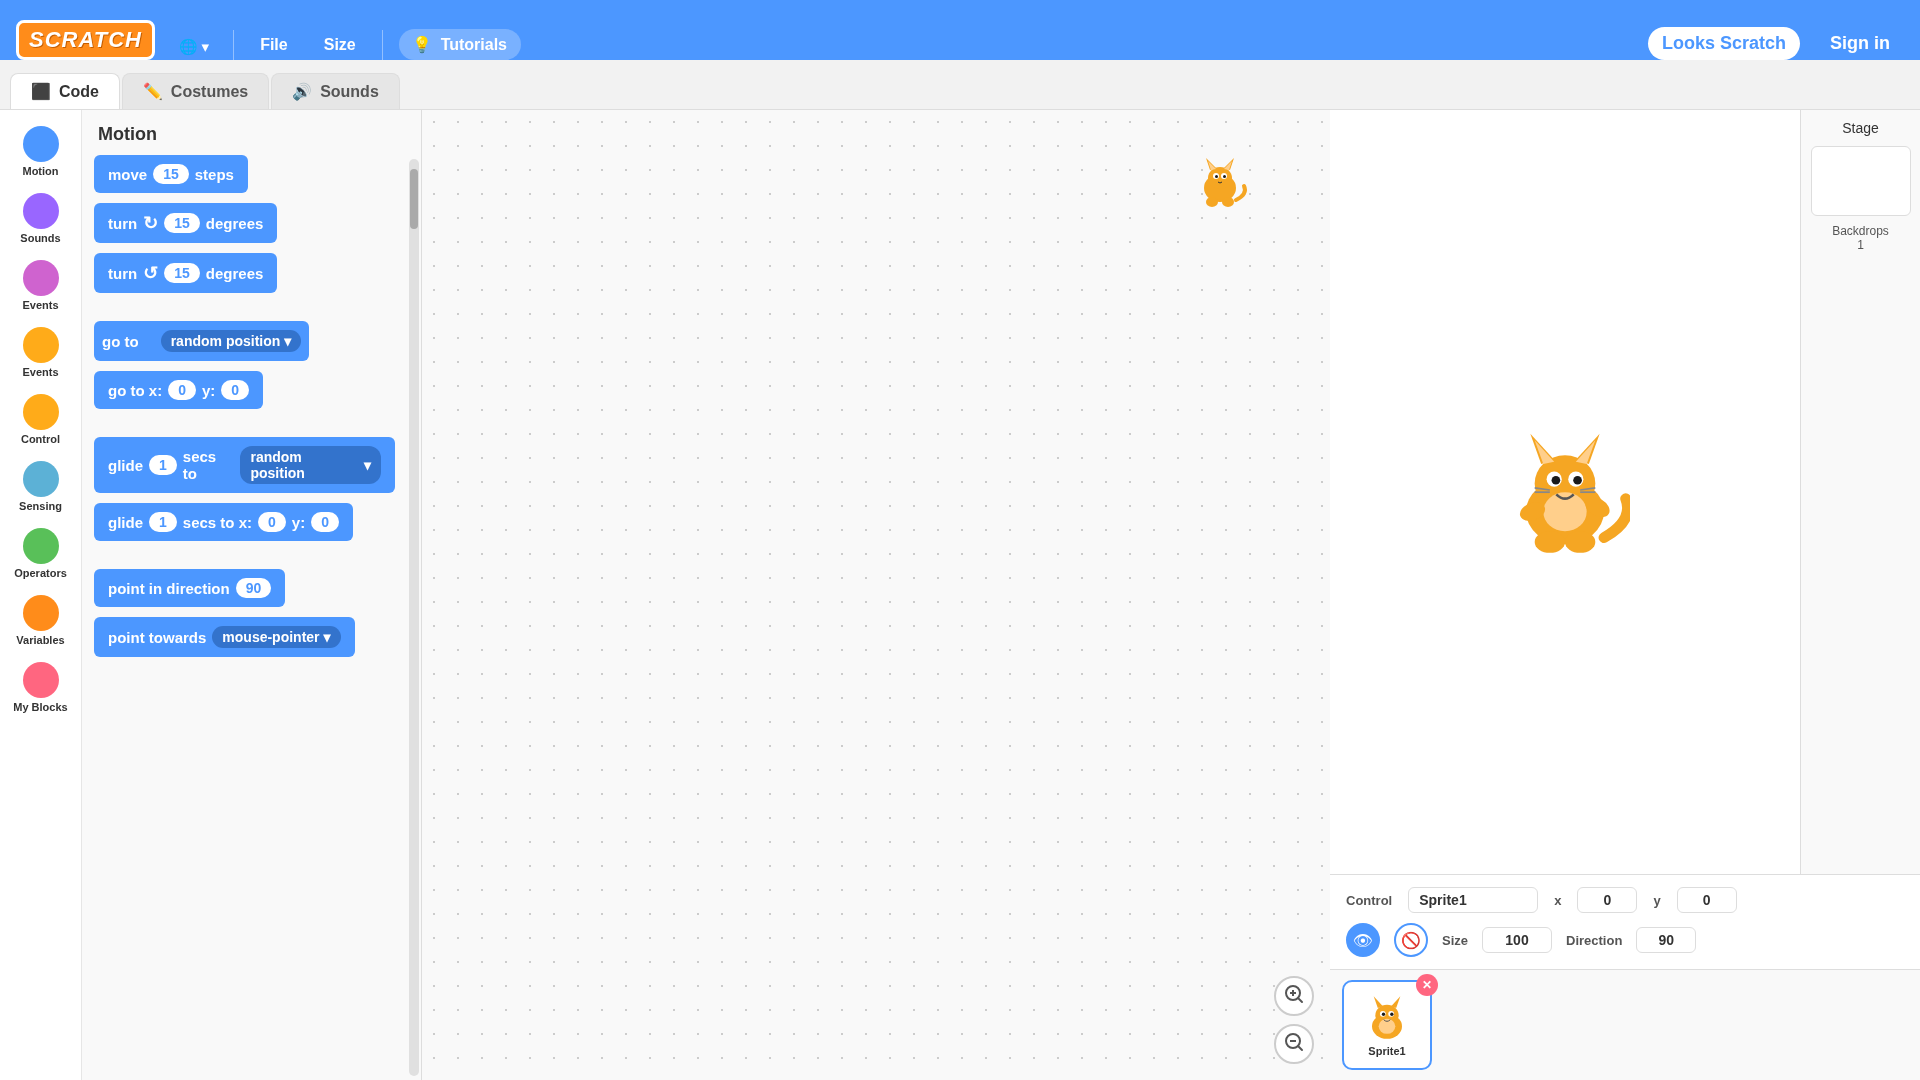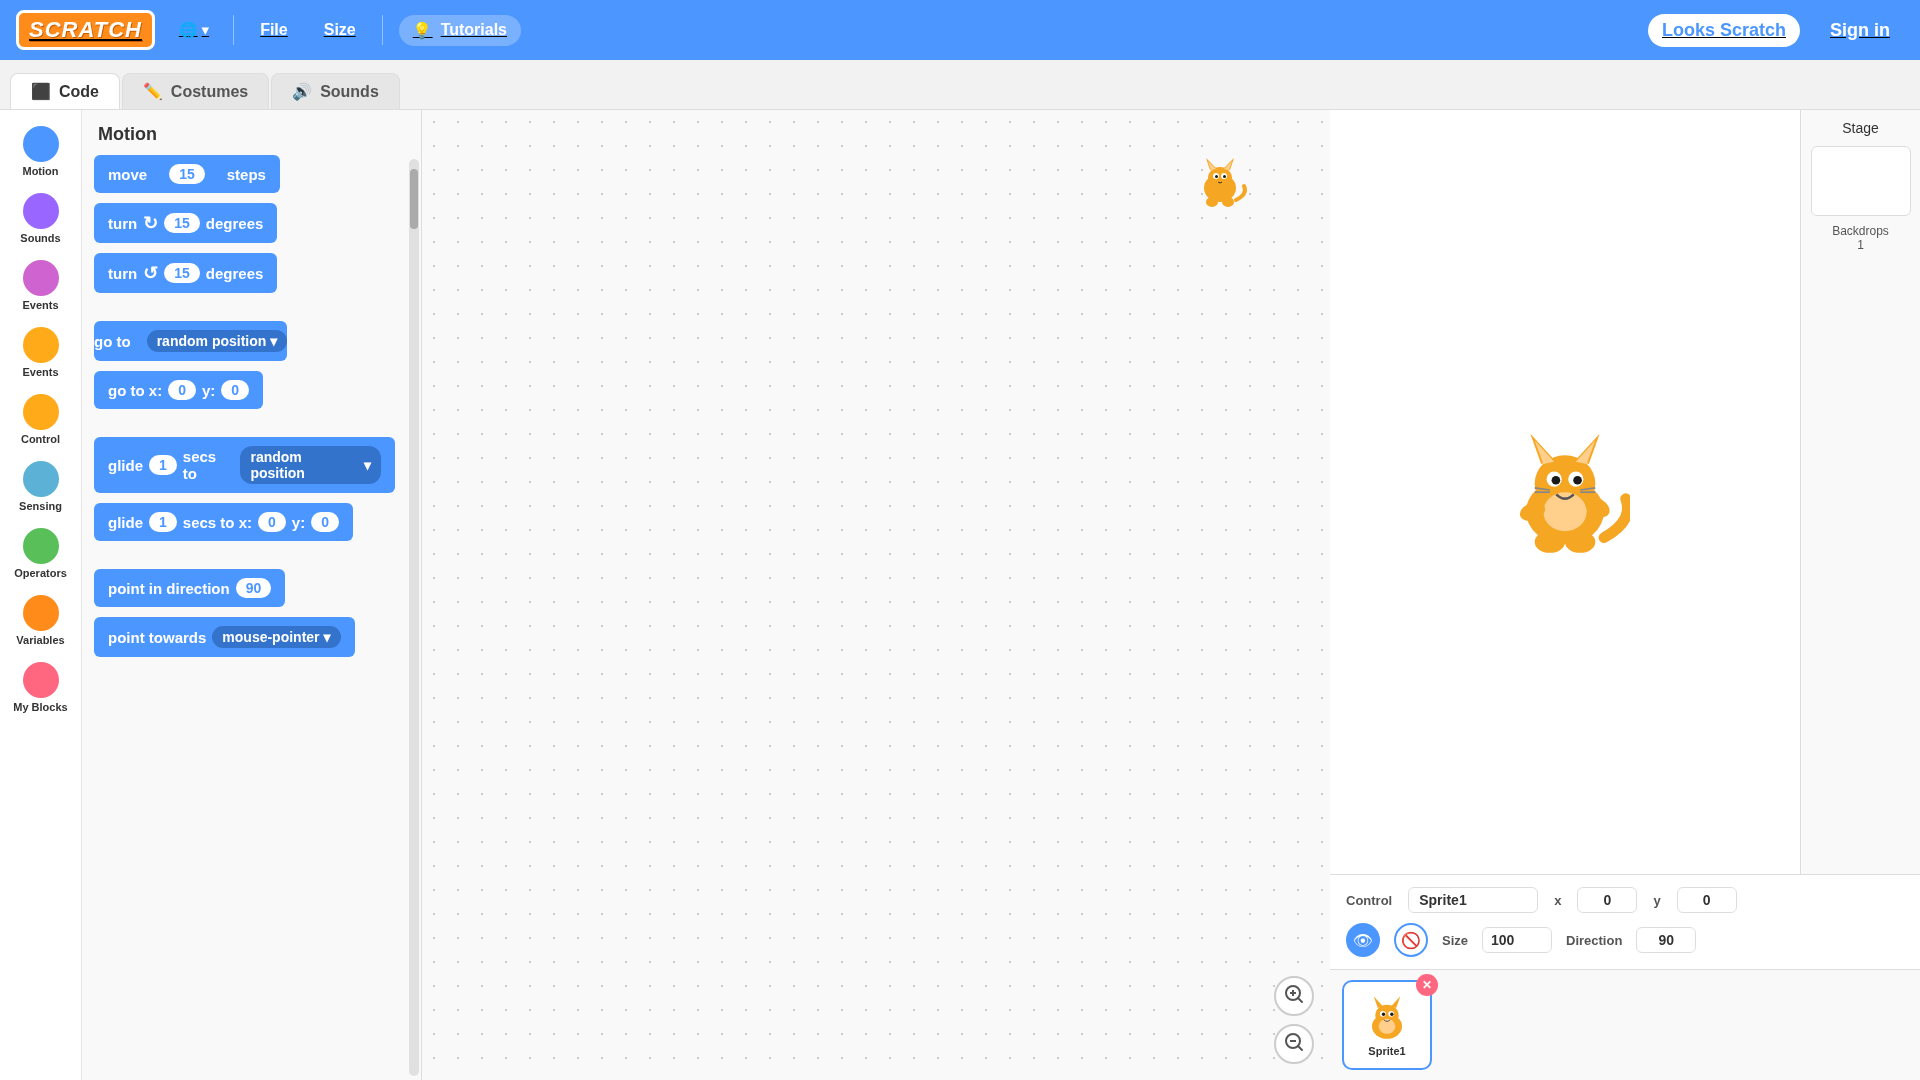--- a/index.html
+++ b/index.html
@@ -3,26 +3,25 @@
   <meta charset="utf-8">
   <style>
     * { box-sizing: border-box; margin: 0; padding: 0; }
     body { font-family: 'Helvetica Neue', Arial, sans-serif; background: #e5e5e5; overflow: hidden; width: 1920px; height: 1080px; }
 
     
     #header {
       background: #4c97ff;
       height: 60px;
       display: flex;
-      align-items: center;
+      align-items: flex-end;
       padding: 0 16px;
       gap: 16px;
       position: relative;
       z-index: 100;
-      text-decoration: underline;
     }
     #logo {
       background: #ff8c1a;
       border-radius: 8px;
       padding: 4px 10px;
       font-size: 22px;
       font-weight: 900;
       color: white;
       letter-spacing: 1px;
       font-style: italic;
@@ -350,20 +349,21 @@
     }
     .visibility-btn.active { background: #4c97ff; color: white; }
     .size-label { font-size: 13px; color: #555; font-weight: 600; }
     .size-input {
       border: 1px solid #ddd;
       border-radius: 6px;
       padding: 4px 8px;
       font-size: 14px;
       font-weight: 600;
       width: 70px;
+      text-align: center;
       color: #333;
     }
     .dir-label { font-size: 13px; color: #555; font-weight: 600; }
     .dir-input {
       border: 1px solid #ddd;
       border-radius: 6px;
       padding: 4px 8px;
       font-size: 14px;
       font-weight: 600;
       width: 60px;
@@ -570,21 +570,21 @@
         <div class="category-dot" style="background:#ff6680;"></div>
         <span class="category-label">My Blocks</span>
       </div>
     </div>
 
     <div id="blocks-panel">
       <div id="blocks-header">Motion</div>
       <div style="display:flex; flex:1; overflow:hidden;">
         <div id="blocks-list">
 
-          <div style="display:flex; align-items:center; gap:22px; background:#4c97ff; color:white; font-size:15px; font-weight:600; padding:9px 14px; border-radius:6px; cursor:grab; width:fit-content;">
+          <div style="display:flex; align-items:center; gap:6px; background:#4c97ff; color:white; font-size:15px; font-weight:600; padding:9px 14px; border-radius:6px; cursor:grab; width:fit-content;">
             <span>move</span>
             <span style="background:white; color:#4c97ff; border-radius:12px; padding:2px 10px; font-size:14px; font-weight:700;">15</span>
             <span>steps</span>
           </div>
 
           <div style="display:flex; align-items:center; gap:6px; background:#4c97ff; color:white; font-size:15px; font-weight:600; padding:9px 14px; border-radius:6px; cursor:grab; width:fit-content;">
             <span>turn</span>
             <span style="font-size:18px;">↻</span>
             <span style="background:white; color:#4c97ff; border-radius:12px; padding:2px 10px; font-size:14px; font-weight:700;">15</span>
             <span>degrees</span>
@@ -592,21 +592,21 @@
 
           <div style="display:flex; align-items:center; gap:6px; background:#4c97ff; color:white; font-size:15px; font-weight:600; padding:9px 14px; border-radius:6px; cursor:grab; width:fit-content;">
             <span>turn</span>
             <span style="font-size:18px;">↺</span>
             <span style="background:white; color:#4c97ff; border-radius:12px; padding:2px 10px; font-size:14px; font-weight:700;">15</span>
             <span>degrees</span>
           </div>
 
           <div style="height:8px;"></div>
 
-          <div style="display:flex; align-items:center; gap:16px; background:#4c97ff; color:white; font-size:15px; font-weight:600; padding:9px 0; border-radius:6px; cursor:grab; width:fit-content;text-align:right;">
+          <div style="display:flex; align-items:center; gap:22px; background:#4c97ff; color:white; font-size:15px; font-weight:600; padding:9px 8px; border-radius:6px; cursor:grab; width:fit-content;text-align:right;">
             <span>go to</span>
             <span style="background:#3373cc; border-radius:12px; padding:3px 10px 3px 10px; font-size:14px; font-weight:600; display:inline-flex; align-items:center; gap:4px;">
               <span>random position</span>
               <span>▾</span>
             </span>
           </div>
 
           <div style="display:flex; align-items:center; gap:6px; background:#4c97ff; color:white; font-size:15px; font-weight:600; padding:9px 14px; border-radius:6px; cursor:grab; width:fit-content;">
             <span>go to x:</span>
             <span style="background:white; color:#4c97ff; border-radius:12px; padding:2px 10px; font-size:14px; font-weight:700;">0</span>

